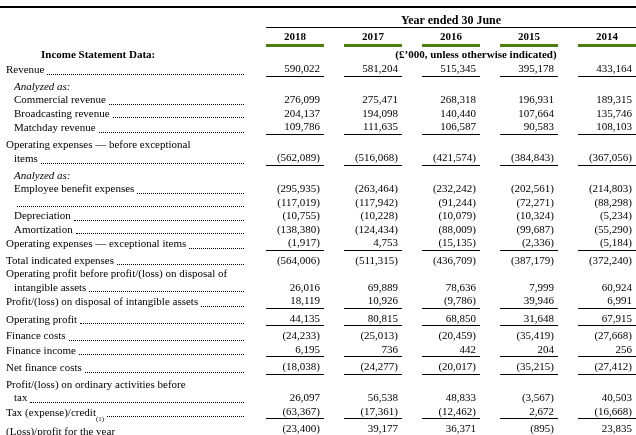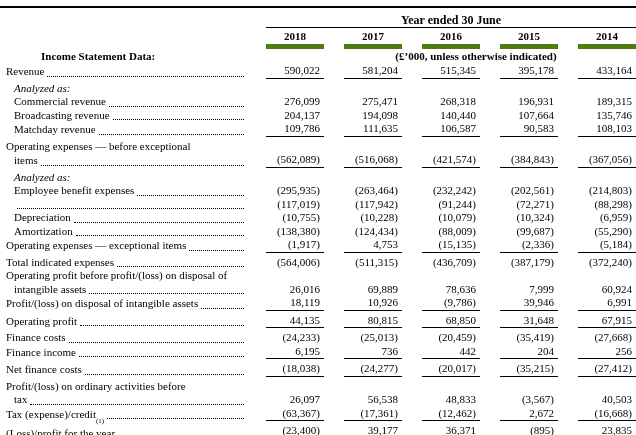--- a/index.html
+++ b/index.html
@@ -31,21 +31,21 @@
   sup{font-size:7px;line-height:0;}
   
   .spanner-row{padding-top:5px;}
   .spanner{
     flex:1;margin-left:20px;text-align:center;font-weight:bold;
     font-size:12px;line-height:14px;border-bottom:1px solid #000;
   }
   .year-row{padding-top:1px;}
   .year-row .inner{
     text-align:center;font-weight:bold;padding-right:0;
-    border-bottom:5px solid #4d7c0f;line-height:15px;
+    border-bottom:3px solid #4d7c0f;line-height:15px;
   }
   .units-row{line-height:15px;}
   .units-row .lbl{font-weight:bold;margin-left:35px;}
   .units{flex:0 0 390px;width:390px;text-align:center;font-weight:bold;line-height:15px;}
 </style>
 </head>
 <body>
 
 <div class="page">
   <div class="top-rule"></div>
@@ -271,21 +271,21 @@
           <div class="cell">
             <div class="inner">(10,228)</div>
           </div>
           <div class="cell">
             <div class="inner">(10,079)</div>
           </div>
           <div class="cell">
             <div class="inner">(10,324)</div>
           </div>
           <div class="cell">
-            <div class="inner">(6,959)</div>
+            <div class="inner">(5,234)</div>
           </div>
         </div>
       </div>
       <div class="row body-row">
         <div class="lbl ind1">
           <span class="txt">Amortization</span>
           <span class="leader"></span>
         </div>
         <div class="cols">
           <div class="cell">

